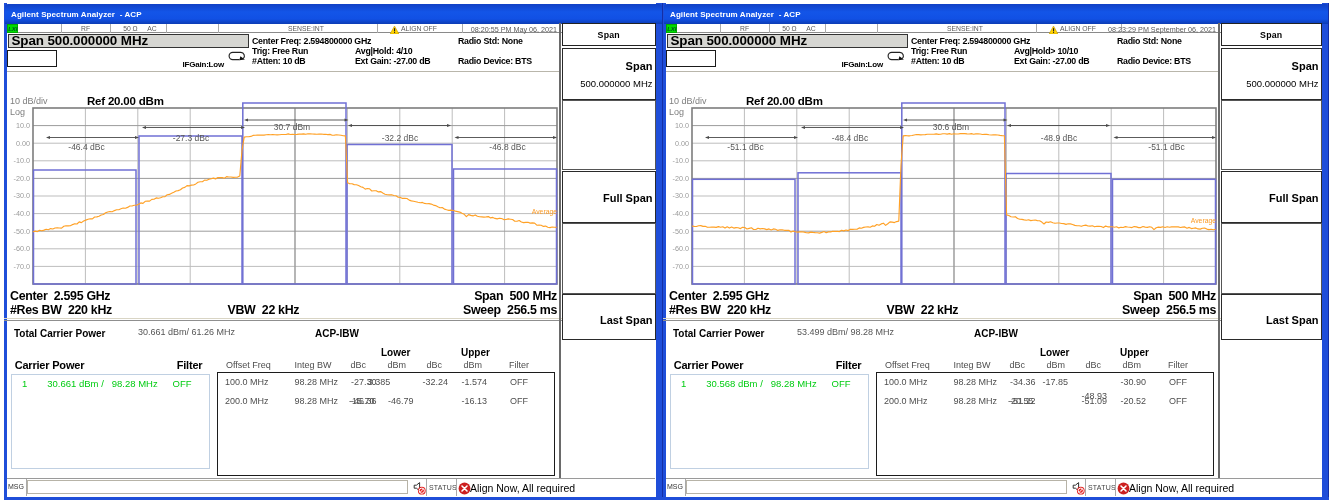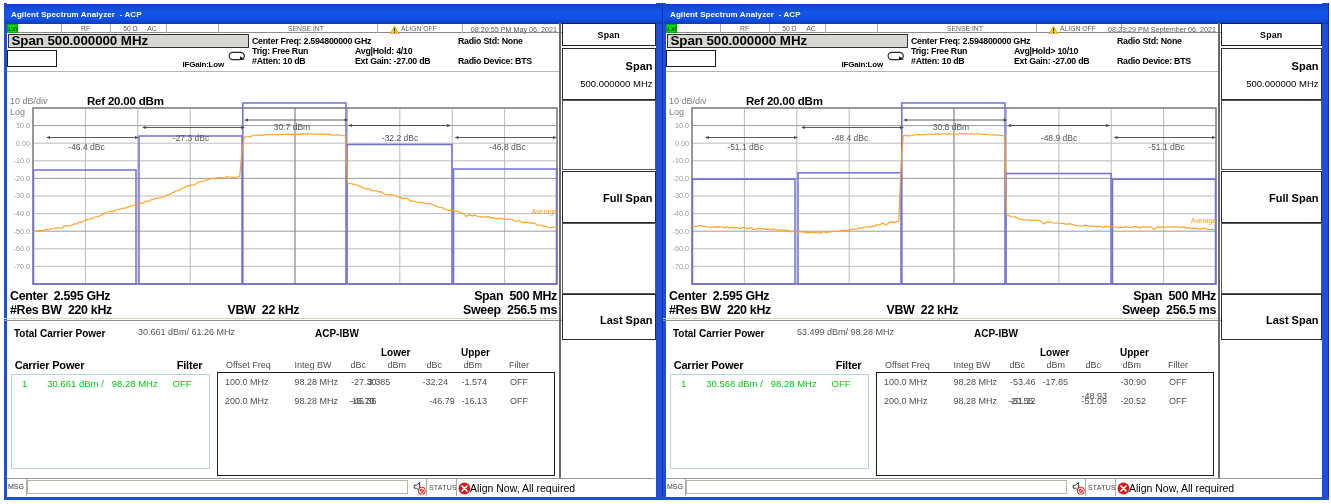--- a/index.html
+++ b/index.html
@@ -114,21 +114,21 @@
     <div class="abs g85" style="left:290.5px;top:373.6px">98.28 MHz</div>
     <div class="abs g85" style="left:312px;top:373.6px;width:60.5px;text-align:right">-27.30</div>
     <div class="abs g85" style="left:345px;top:373.6px;width:60px;text-align:center">3.385</div>
     <div class="abs g85" style="left:384px;top:373.6px;width:60px;text-align:right">-32.24</div>
     <div class="abs g85" style="left:423px;top:373.6px;width:60px;text-align:right">-1.574</div>
     <div class="abs g85" style="left:506px;top:373.6px">OFF</div>
     <div class="abs g85" style="left:221px;top:393.2px">200.0 MHz</div>
     <div class="abs g85" style="left:290.5px;top:393.2px">98.28 MHz</div>
     <div class="abs g85" style="left:312px;top:393.2px;width:60.5px;text-align:right">-46.36</div>
     <div class="abs g85" style="left:345px;top:393.2px;width:60px;text-align:left">-15.70</div>
-    <div class="abs g85" style="left:408px;top:393.2px;width:60px;text-align:center">-46.79</div>
+    <div class="abs g85" style="left:384px;top:393.2px;width:60px;text-align:left">-46.79</div>
     <div class="abs g85" style="left:423px;top:393.2px;width:60px;text-align:right">-16.13</div>
     <div class="abs g85" style="left:506px;top:393.2px">OFF</div>
     <div class="abs" style="left:3px;top:474.7px;width:648px;height:17.8px;background:#fff;border-top:1px solid #9a9a9a">
       <div class="abs" style="left:1px;top:4.5px;font-size:7px;color:#333">MSG</div>
       <div class="abs" style="left:18.5px;top:0;width:1px;height:17.8px;background:#aaa"></div>
       <div class="abs" style="left:20px;top:1.5px;width:381px;height:13.5px;border:1px solid #b7b3a7"></div>
       <svg width="14" height="14" viewBox="0 0 14 14" style="position:absolute;left:406px;top:2px">
         <path d="M1.2 4.2 h2.2 L6.6 1.6 V9.8 L3.4 7.2 H1.2 Z" fill="#fff" stroke="#333" stroke-width="1"></path>
         <circle cx="8.8" cy="9.7" r="3.9" fill="#e22222"></circle>
         <circle cx="8.8" cy="9.7" r="2.6" fill="none" stroke="#fff" stroke-width="1"></circle>
@@ -260,21 +260,21 @@
     <div class="abs g85" style="left:378px;top:356.5px;width:60px;text-align:right">dBc</div>
     <div class="abs g85" style="left:418px;top:356.5px;width:60px;text-align:right">dBm</div>
     <div class="abs g85" style="left:505px;top:356.5px">Filter</div>
     <div class="abs" style="left:6.5px;top:371.3px;width:199px;height:95px;border:1px solid #c0d0e2"></div>
     <div class="abs grn" style="left:18px;top:375.2px">1</div>
     <div class="abs grn" style="left:43.3px;top:375.2px">30.568 dBm /&nbsp;&nbsp; 98.28 MHz</div>
     <div class="abs grn" style="left:168.5px;top:375.2px">OFF</div>
     <div class="abs" style="left:213px;top:369px;width:338px;height:103.5px;border:1.8px solid #1c1c1c"></div>
     <div class="abs g85" style="left:221px;top:373.6px">100.0 MHz</div>
     <div class="abs g85" style="left:290.5px;top:373.6px">98.28 MHz</div>
-    <div class="abs g85" style="left:312px;top:373.6px;width:60.5px;text-align:right">-53.46</div>
+    <div class="abs g85" style="left:312px;top:373.6px;width:60.5px;text-align:right">-34.36</div>
     <div class="abs g85" style="left:345px;top:373.6px;width:60px;text-align:right">-17.85</div>
     <div class="abs g85" style="left:384px;top:388px;width:60px;text-align:right">-48.93</div>
     <div class="abs g85" style="left:423px;top:373.6px;width:60px;text-align:right">-30.90</div>
     <div class="abs g85" style="left:506px;top:373.6px">OFF</div>
     <div class="abs g85" style="left:221px;top:393.2px">200.0 MHz</div>
     <div class="abs g85" style="left:290.5px;top:393.2px">98.28 MHz</div>
     <div class="abs g85" style="left:312px;top:393.2px;width:60.5px;text-align:right">-51.12</div>
     <div class="abs g85" style="left:345px;top:393.2px;width:60px;">-20.55</div>
     <div class="abs g85" style="left:384px;top:393.2px;width:60px;text-align:right">-51.09</div>
     <div class="abs g85" style="left:423px;top:393.2px;width:60px;text-align:right">-20.52</div>

